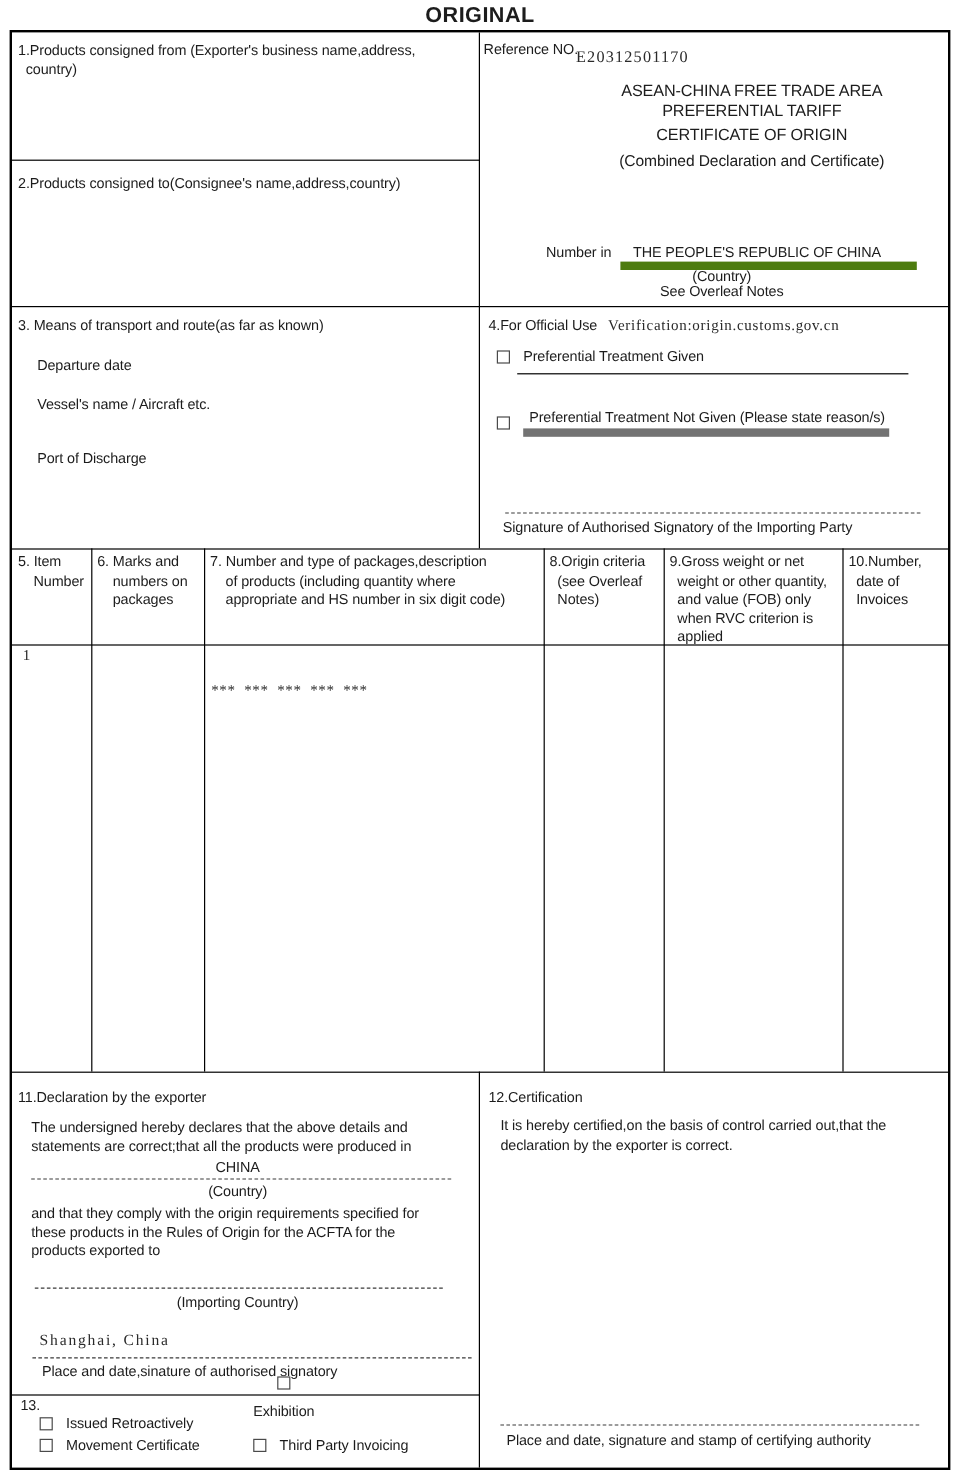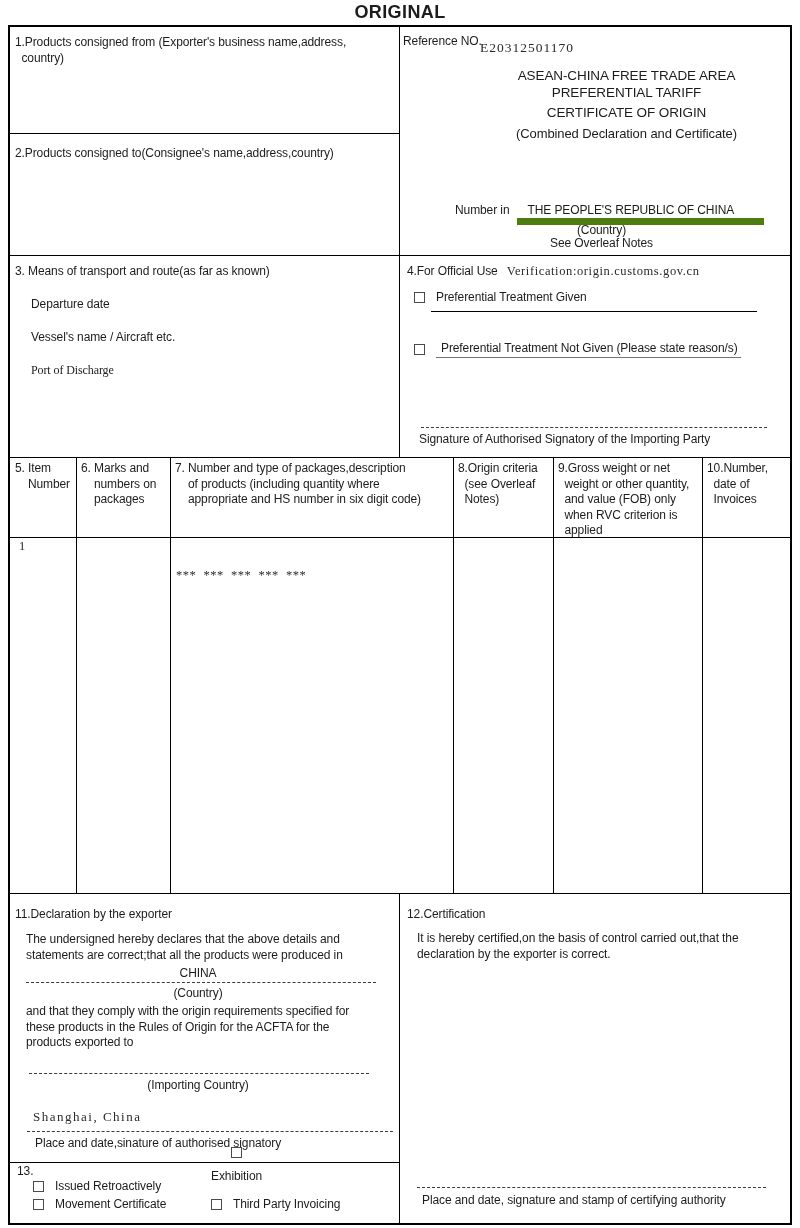--- a/index.html
+++ b/index.html
@@ -61,29 +61,29 @@
   #issued-row { left:445px; top:176px; }
   #issued-value { display:inline-block; border-bottom:7px solid #4d7c0f;
                   padding:0 30px 1px 10px; margin-left:8px; }
   #country-caption { left:389px; top:196px; width:391px; padding-left:14px; }
   #see-notes { left:389px; top:209px; width:391px; padding-left:14px; }
 
   
   #box3-label { left:5px; top:237px; }
   #departure  { left:21px; top:270px; }
   #vessel     { left:21px; top:303px; }
-  #port       { left:21px; top:336px;font-family:Liberation Serif, serif; }
+  #port       { left:21px; top:348px; }
 
   
   #box4-label-row { left:397px; top:237px; }
   #verif { margin-left:9px; font-size:12.5px; letter-spacing:0.6px; }
   #cb1-row { left:404px; top:263px; }
   #underline1 { left:421px; top:284px; width:326px; }
   #cb2-row { left:404px; top:314px; }
-  #cb2-row .opt-underlined { border-bottom:1px solid #737373; padding:0 3px 2px 5px; }
+  #cb2-row .opt-underlined { border-bottom:7px solid #737373; padding:0 3px 2px 5px; }
   #dash4 { left:411px; top:400px; width:346px; }
   #sig4  { left:409px; top:405px; }
 
   
   .th { position:absolute; top:430px; height:80px; padding:4px 2px 0 5px;
         line-height:15.5px; white-space:pre-wrap; overflow:hidden; }
   #th5  { left:0;     width:64px;  }
   #th6  { left:66px;  width:92px;  }
   #th7  { left:160px; width:281px; }
   #th8  { left:443px; width:98px;  }

